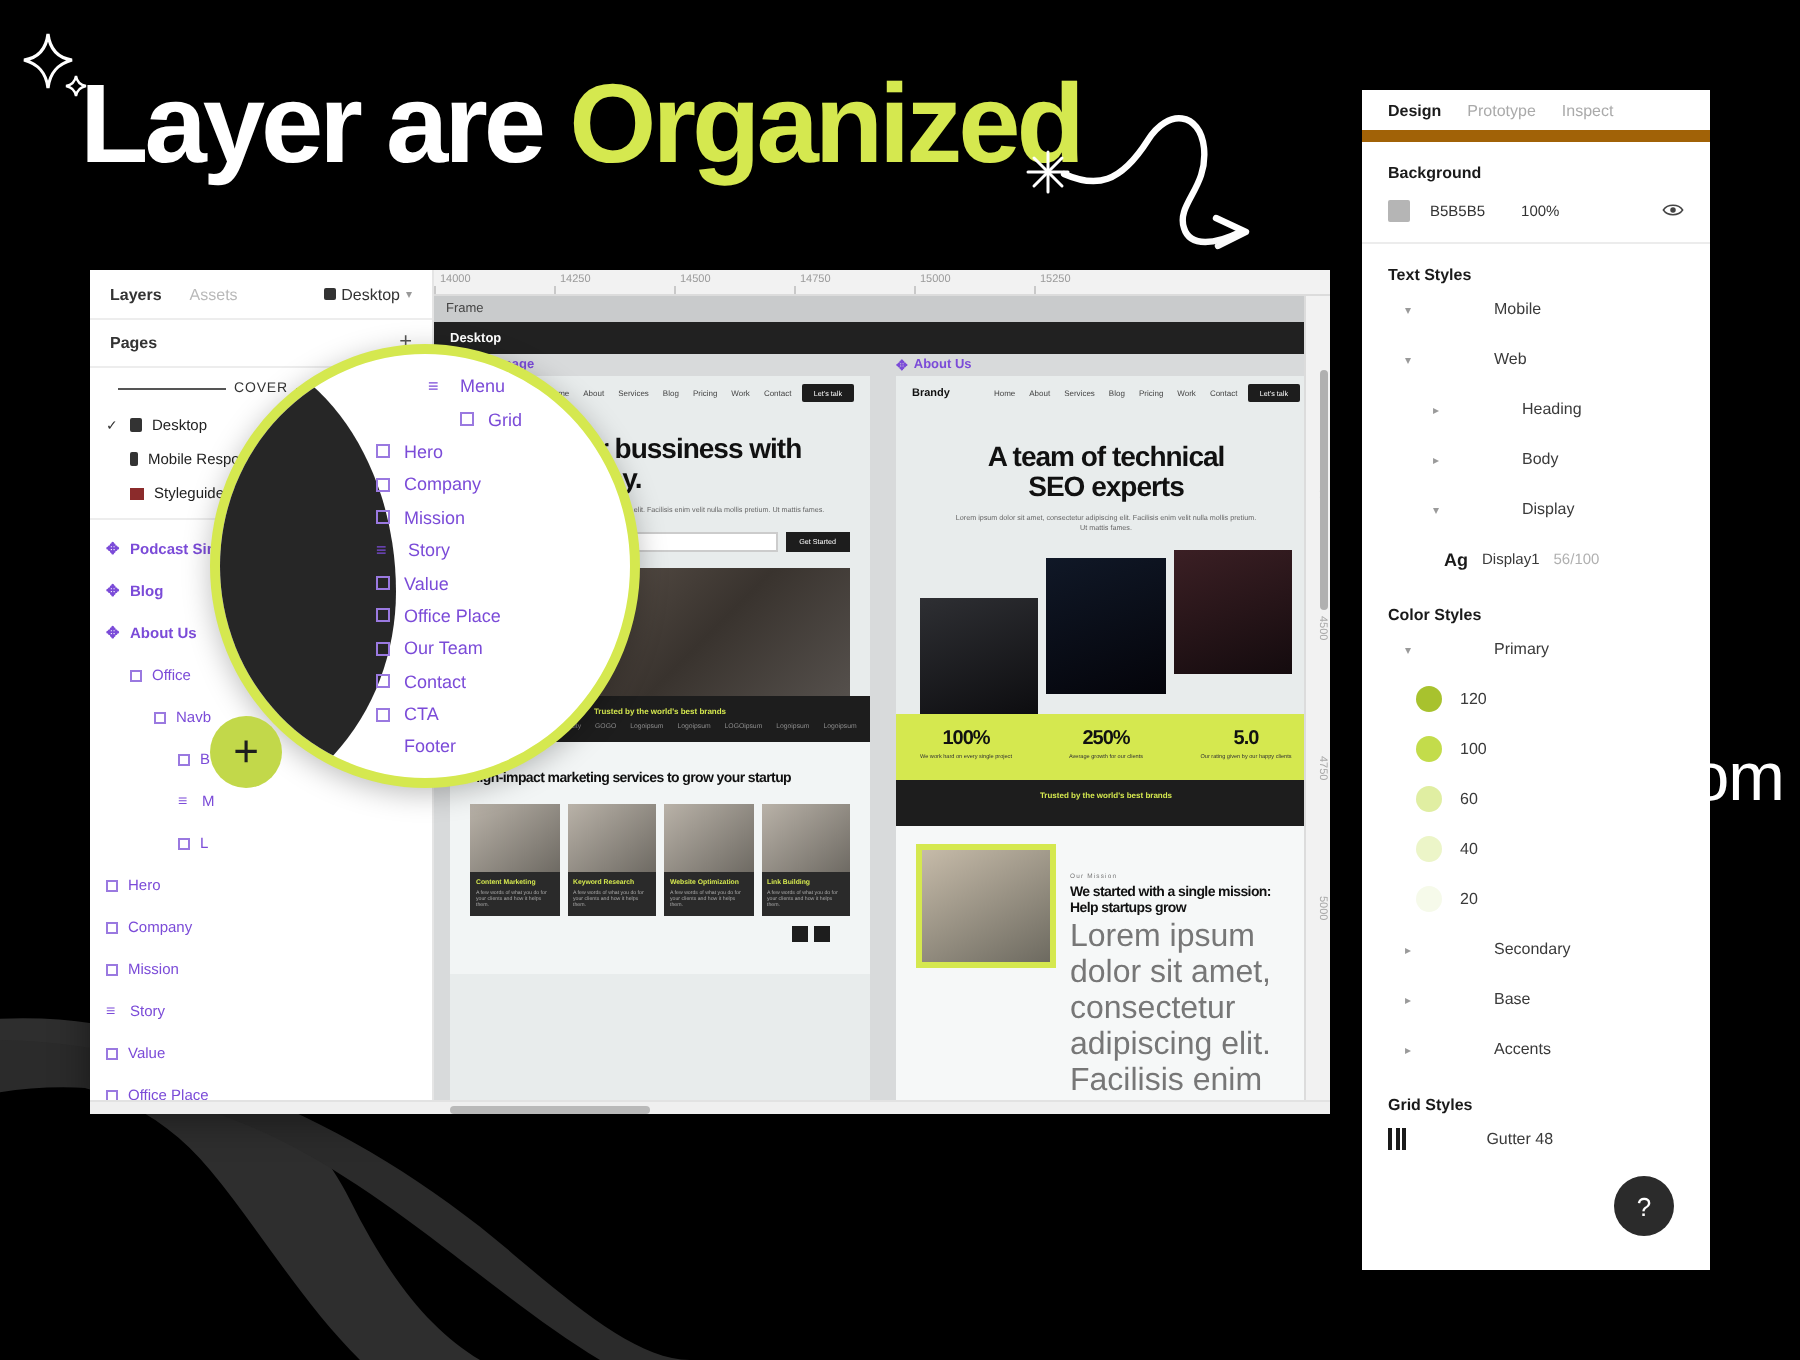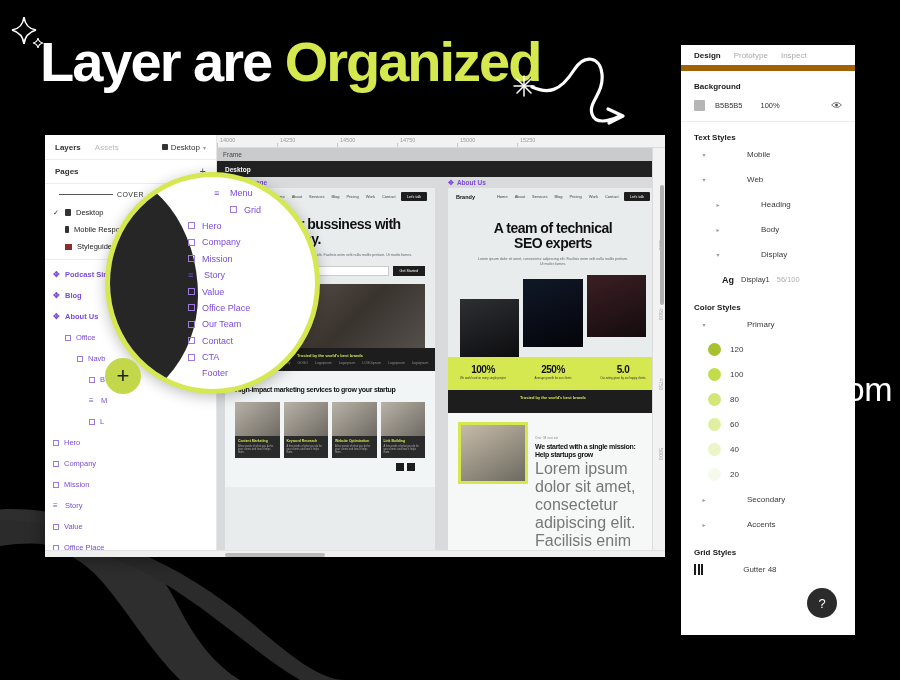--- a/index.html
+++ b/index.html
@@ -682,38 +682,38 @@
     </div>
     <div class="dp-color-item">
       <span class="dp-dot" style="background:#a8c22e"></span>
       <span class="dp-color-label">120</span>
     </div>
     <div class="dp-color-item">
       <span class="dp-dot" style="background:#c3dc4b"></span>
       <span class="dp-color-label">100</span>
     </div>
     <div class="dp-color-item">
-      <span class="dp-dot" style="background:#d2e775"></span>
-      <span class="dp-color-label">80</span>
-    </div>
-    <div class="dp-color-item">
       <span class="dp-dot" style="background:#e0eea2"></span>
       <span class="dp-color-label">60</span>
     </div>
     <div class="dp-color-item">
       <span class="dp-dot" style="background:#ecf5c8"></span>
       <span class="dp-color-label">40</span>
     </div>
     <div class="dp-color-item">
       <span class="dp-dot" style="background:#f6faea"></span>
       <span class="dp-color-label">20</span>
     </div>
     <div class="dp-item lvl1">
       <span class="dp-arrow">▸</span>
       <span class="dp-label">Secondary</span>
+    </div>
+    <div class="dp-item lvl1">
+      <span class="dp-arrow">▸</span>
+      <span class="dp-label">Base</span>
     </div>
     <div class="dp-item lvl1">
       <span class="dp-arrow">▸</span>
       <span class="dp-label">Accents</span>
     </div>
   </div>
 
   <div class="dp-section">
     <div class="dp-h">Grid Styles</div>
     <div class="dp-grid-item">

